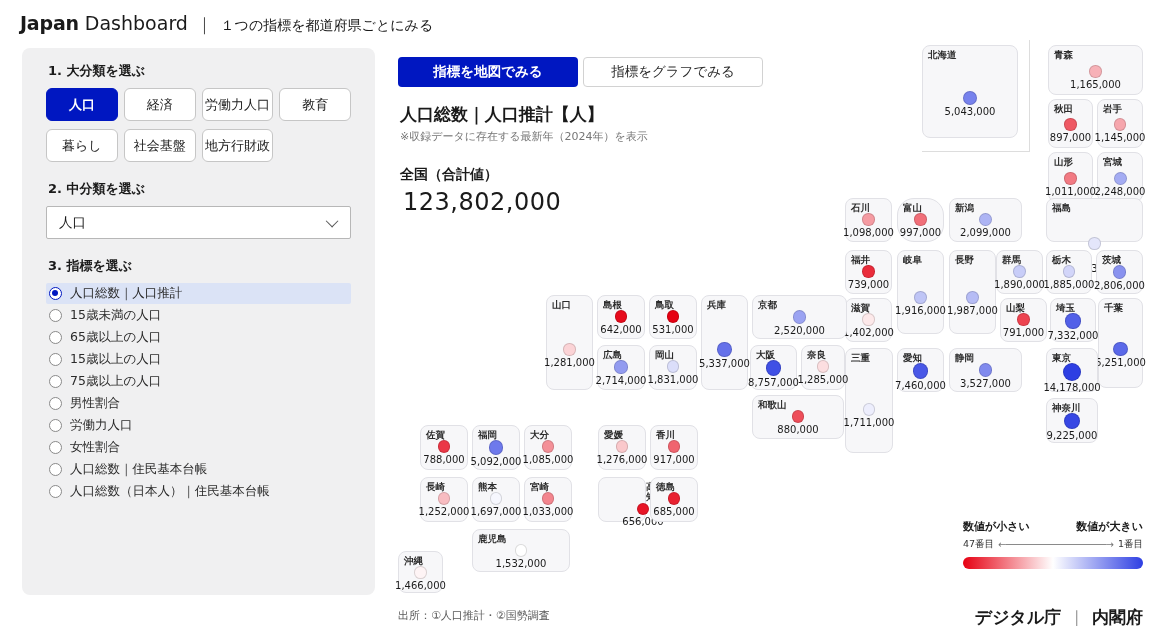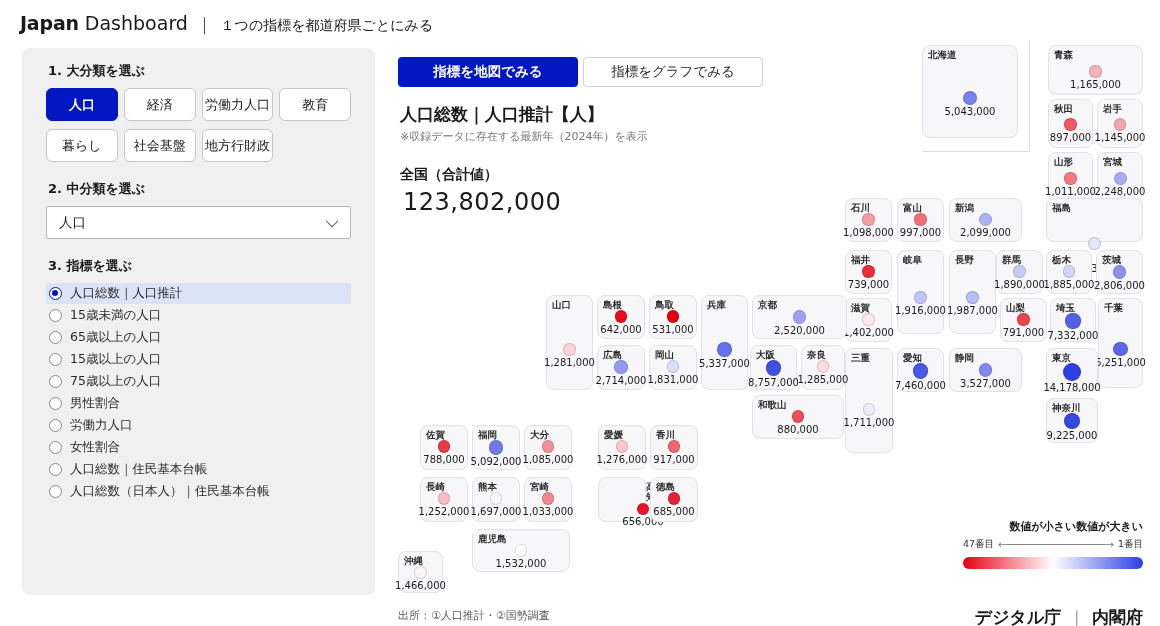--- a/index.html
+++ b/index.html
@@ -49,21 +49,21 @@
     border-right:1px solid #ddd; border-bottom:1px solid #ddd; }
   .pref-tile { position:absolute; background:#f7f7f9; border:1px solid #e1e1e6; border-radius:8px;
     display:flex; flex-direction:column; align-items:center; padding:4px 2px 3px; cursor:pointer; }
   .pref-label { align-self:flex-start; padding-left:3px; font-size:9.5px; font-weight:600; color:#2b2b2b; line-height:1.1; }
   .sp1 { flex:1.1; } .sp2 { flex:0.55; }
   .pref-circle { border-radius:50%; border:1px solid rgba(0,0,0,0.14); flex:none; margin-bottom:1px; }
   .pref-value { font-size:10px; line-height:1.25; color:#1a1a1a; white-space:nowrap; }
 
   
   #legend { position:absolute; left:963px; top:519px; width:180px; }
-  #legend .lrow1 { display:flex; justify-content:flex-end; font-size:11px; font-weight:700; }
+  #legend .lrow1 { display:flex; justify-content:space-between; font-size:11px; font-weight:700; }
   #legend .lrow2 { display:flex; align-items:center; gap:4px; font-size:9.5px; color:#333; margin-top:4px; }
   #legend .arrow { flex:1; display:flex; align-items:center; color:#777; }
   #legend .arrow .line { flex:1; height:1px; background:#8a8a8a; }
   #legend .arrow .ah { font-size:10px; line-height:1; }
   #legend .grad { height:12px; border-radius:6px; margin-top:6px; }
 
   
   #source-note { position:absolute; left:398px; top:608px; font-size:11px; color:#595959; }
   #footer-right { position:absolute; right:17px; top:606px; font-size:17px; font-weight:700; display:flex; gap:7px; align-items:center;justify-content:flex-end; }
   #footer-right .fsep { color:#8a8a8a; font-weight:300; }
@@ -187,21 +187,21 @@
       <span class="sp1"></span>
       <span class="pref-circle" style="width: 13px; height: 13px; background: rgb(164, 172, 243);"></span>
       <span class="pref-value">2,248,000</span>
     </div>
     <div class="pref-tile" style="left: 845px; top: 198px; width: 47px; height: 44px;">
       <span class="pref-label">石川</span>
       <span class="sp1"></span>
       <span class="pref-circle" style="width: 12.5px; height: 12.5px; background: rgb(245, 155, 162);"></span>
       <span class="pref-value">1,098,000</span>
     </div>
-    <div class="pref-tile" style="left: 897px; top: 198px; width: 47px; height: 44px;">
+    <div class="pref-tile" style="left: 897px; top: 198px; width: 47px; height: 44px; border-radius: 17px;">
       <span class="pref-label">富山</span>
       <span class="sp1"></span>
       <span class="pref-circle" style="width: 12.4px; height: 12.4px; background: rgb(241, 111, 121);"></span>
       <span class="pref-value">997,000</span>
     </div>
     <div class="pref-tile" style="left: 949px; top: 198px; width: 73px; height: 44px;">
       <span class="pref-label">新潟</span>
       <span class="sp1"></span>
       <span class="pref-circle" style="width: 12.9px; height: 12.9px; background: rgb(173, 180, 244);"></span>
       <span class="pref-value">2,099,000</span>

